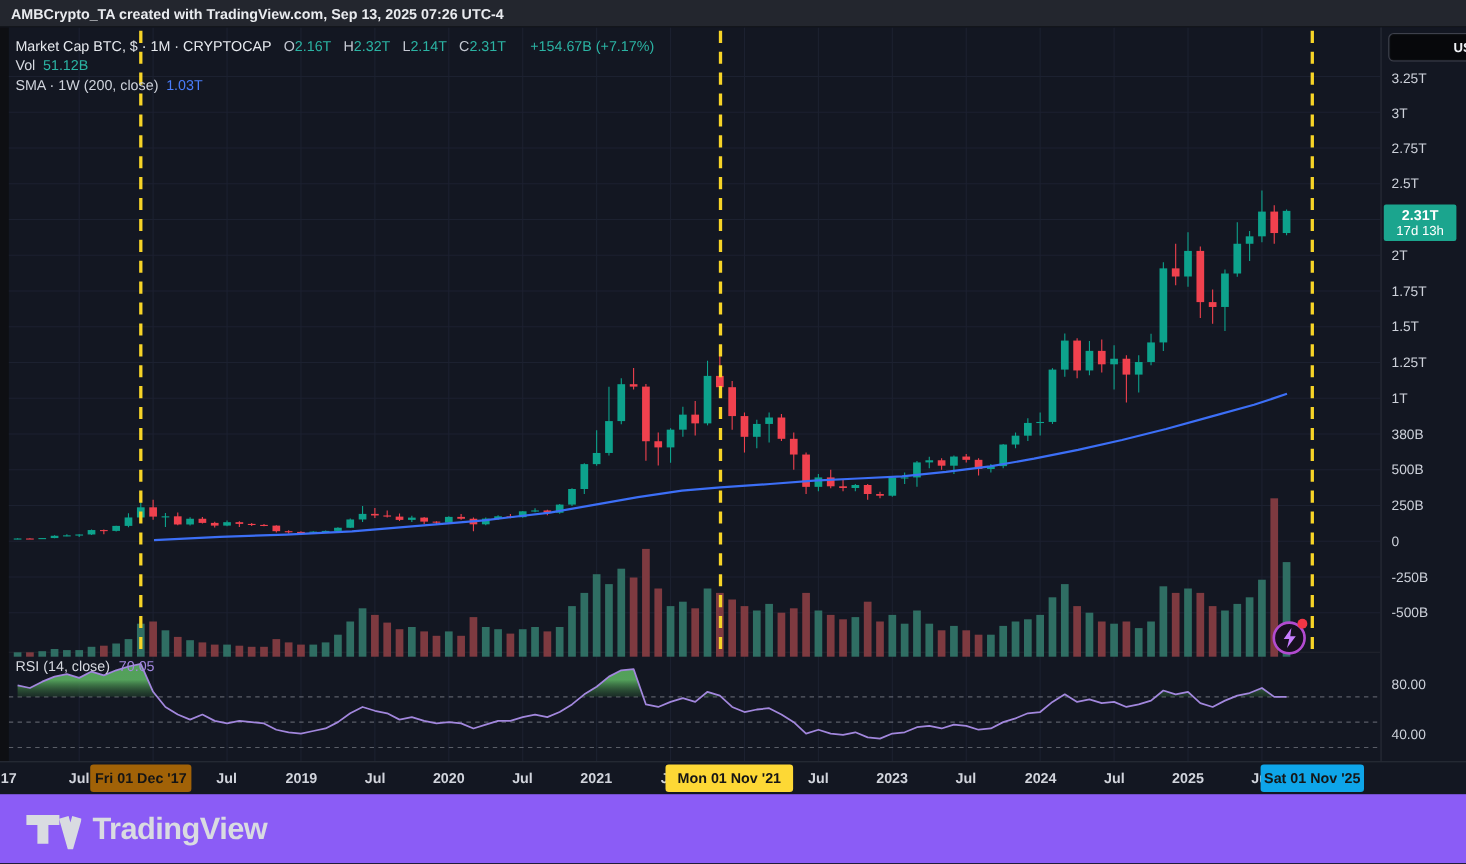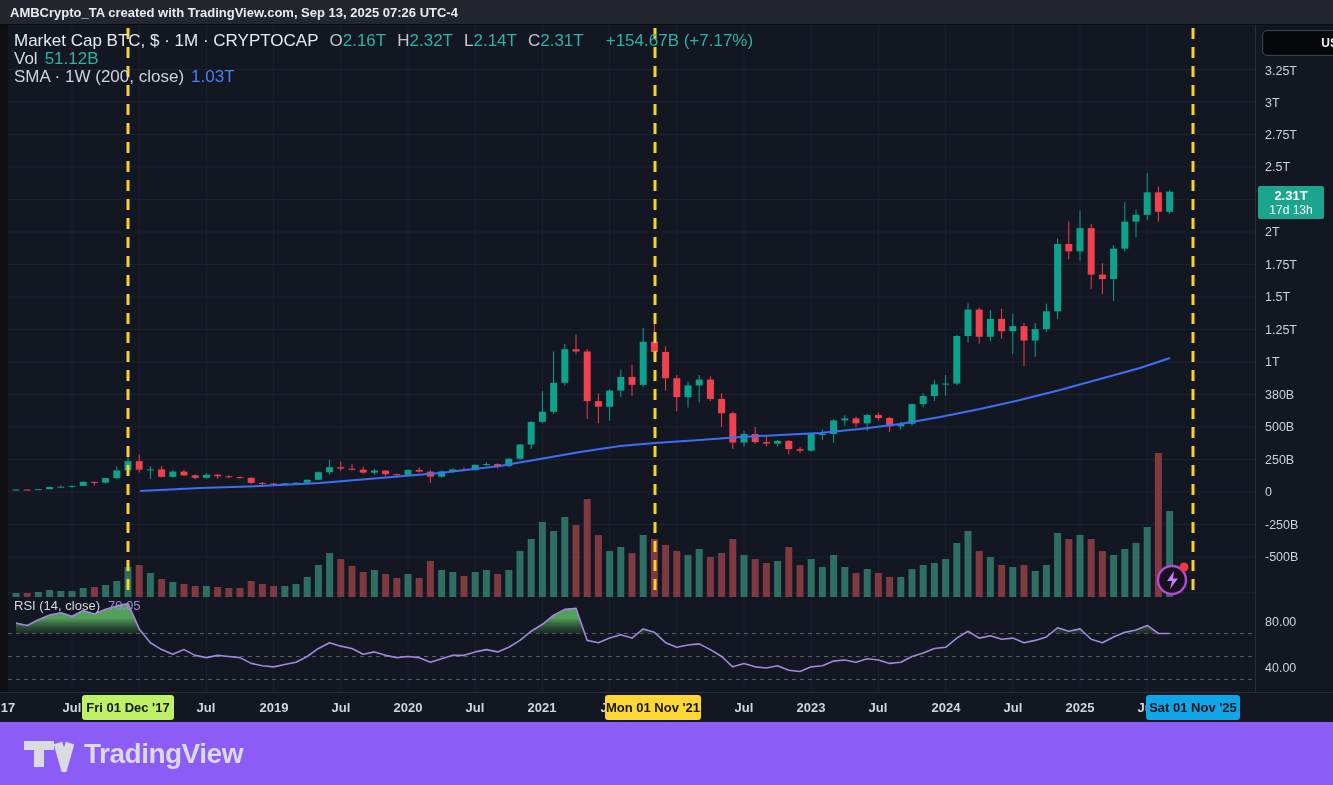--- a/index.html
+++ b/index.html
@@ -3,21 +3,21 @@
 <meta charset="utf-8">
 <style>
   html,body{margin:0;padding:0;background:#131722;font-family:"Liberation Sans","DejaVu Sans",sans-serif;}
   .shot{position:relative;width:1333px;height:785px;overflow:hidden;background:#131722;}
   .topbar{position:absolute;left:0;top:0;width:1333px;height:25px;background:#23262e;border-bottom:1px solid #0b0c10;
           color:#e9ebef;font-size:13px;font-weight:bold;line-height:25px;padding-left:10px;box-sizing:border-box;}
   .chart-area{position:absolute;left:0;top:25px;width:1333px;height:697px;background:#131722;}
   .gutter{position:absolute;left:0;top:0;width:8px;height:697px;background:#0e0f13;}
   #chart-svg{position:absolute;left:0;top:0;}
   .legend{position:absolute;left:14px;top:7px;z-index:5;}
-  .lg-row{display:flex;gap:7px;align-items:center;height:18px;font-size:17px;color:#d6d9e0;white-space:nowrap;text-align:center;}
+  .lg-row{display:flex;gap:7px;align-items:center;height:18px;font-size:13px;color:#d6d9e0;white-space:nowrap;text-align:center;}
   .lg-sym{color:#e6e9ee;}
   .lg-k{color:#c3c7d1;margin-left:4px;}
   .lg-v{color:#2bb3a3;}
   .lg-chg{color:#2bb3a3;margin-left:15px;}
   .lg-sma{color:#cfd3dc;}
   .lg-smav{color:#4a7dfc;}
   .rsi-legend{position:absolute;left:14px;top:573px;z-index:5;font-size:13px;color:#d6d9e0;display:flex;gap:8px;}
   .rsi-val{color:#a287dd;}
   .price-axis{position:absolute;left:1255px;top:0;width:78px;height:697px;border-left:1px solid #2a2e39;background:#131722;}
   .pa-label{position:absolute;left:9px;height:18px;line-height:18px;font-size:12.5px;color:#cdd1da;white-space:nowrap;}
@@ -684,22 +684,22 @@
         <div class="t-tick" style="left: 475px;">Jul</div>
         <div class="t-tick" style="left: 542px;">2021</div>
         <div class="t-tick" style="left: 610px;">Jul</div>
         <div class="t-tick" style="left: 744px;">Jul</div>
         <div class="t-tick" style="left: 811px;">2023</div>
         <div class="t-tick" style="left: 878px;">Jul</div>
         <div class="t-tick" style="left: 946px;">2024</div>
         <div class="t-tick" style="left: 1013px;">Jul</div>
         <div class="t-tick" style="left: 1080px;">2025</div>
         <div class="t-tick" style="left: 1147px;">Jul</div>
-        <div class="t-badge" style="left: 82px; width: 92px; background: #bef264;">Fri 01 Dec '17</div>
-        <div class="t-badge" style="left: 605px; width: 96px; background: rgb(253, 216, 53);">Mon 01 Nov '21</div>
+        <div class="t-badge" style="left: 82px; width: 92px; background: #a16207;">Fri 01 Dec '17</div>
+        <div class="t-badge" style="left: 605px; width: 116px; background: rgb(253, 216, 53);">Mon 01 Nov '21</div>
         <div class="t-badge" style="left: 1146px; width: 94px; background: #0ea5e9;">Sat 01 Nov '25</div>
       </div>
 
     <div class="lightning">
       <svg width="38" height="38" viewBox="0 0 38 38">
         <circle cx="18" cy="20" r="14" fill="#16101f" stroke="#b24bd1" stroke-width="2.4"></circle>
         <path d="M20 11 L13 21 L18 21 L16 29 L24 18.5 L19 18.5 Z" fill="#c77dff"></path>
         <circle cx="30" cy="7" r="4.5" fill="#f23645"></circle>
       </svg>
     </div>

